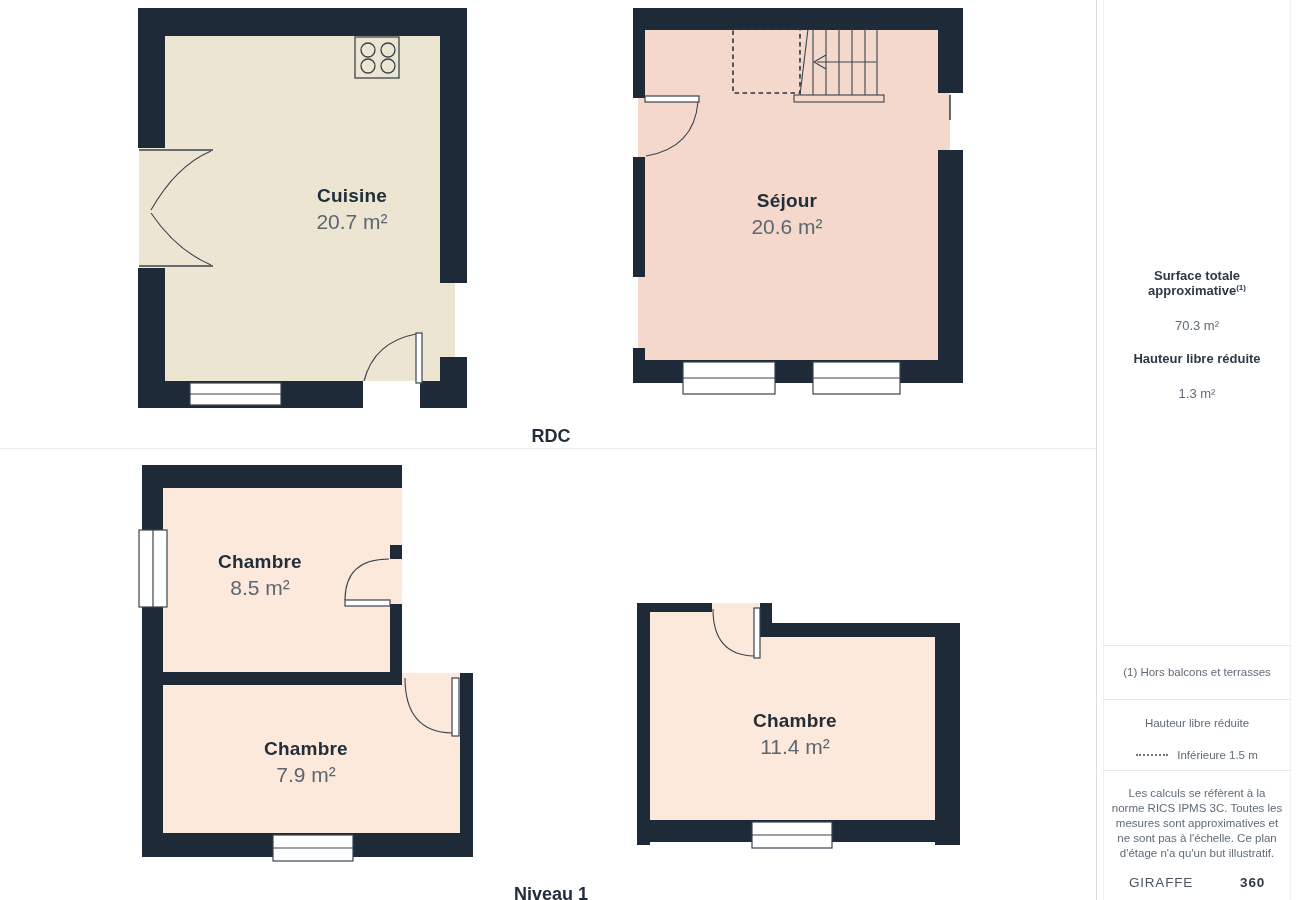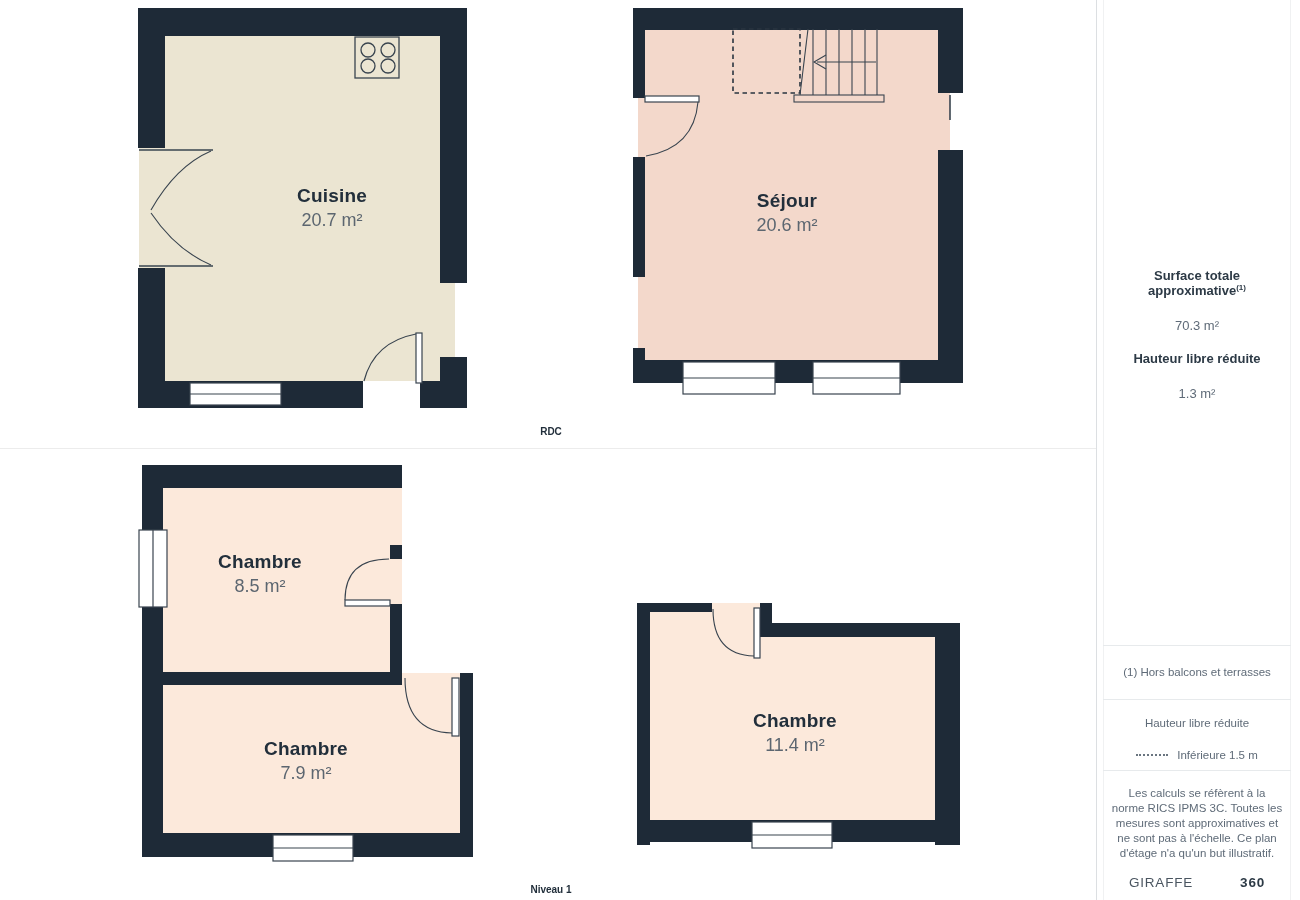--- a/index.html
+++ b/index.html
@@ -6,25 +6,25 @@
   .stage {
     position:relative; width:1300px; height:900px;
     background:#ffffff; overflow:hidden;
     font-family:"Liberation Sans", sans-serif;
   }
   svg { position:absolute; left:0; top:0; }
 
   
   .room-label { position:absolute; transform:translateX(-50%); text-align:center; pointer-events:none; }
   .room-name  { font-size:19px; font-weight:bold; color:#222f3b; letter-spacing:.2px; }
-  .room-area  { font-size:18px; color:#5c6670; margin-top:3px; }
+  .room-area  { font-size:21px; color:#5c6670; margin-top:3px; }
 
   .floor-caption {
     position:absolute; transform:translateX(-50%); text-align:center;
-    font-size:10px; font-weight:bold; color:#222f3b;
+    font-size:18px; font-weight:bold; color:#222f3b;
   }
 
   .main-divider { position:absolute; left:0; top:448px; width:1097px; height:1px; background:#ececec; }
   .panel-border { position:absolute; left:1096px; top:0; width:1px; height:900px; background:#dcdfe2; }
 
   
   .sidebar { position:absolute; left:1097px; top:0; width:203px; height:796px; background:#ffffff; }
   .sb-inner-border-l { position:absolute; left:6px; top:0; width:1px; height:900px; background:#f0f1f2; }
   .sb-inner-border-r { position:absolute; left:193px; top:0; width:1px; height:900px; background:#f0f1f2; }
   .sb-divider { position:absolute; left:6px; width:188px; height:1px; background:#e7eaec; }
@@ -175,21 +175,21 @@
         <path d="M 713 609 Q 713 655 754 656" fill="none" stroke="#39444f" stroke-width="1.1"></path>
       </g>
 
       <g>
         <rect x="752" y="822" width="80" height="26" fill="#ffffff" stroke="#39444f" stroke-width="1.2"></rect>
         <line x1="752" y1="835" x2="832" y2="835" stroke="#39444f" stroke-width="1.2"></line>
       </g>
     </g>
   </svg>
 
-  <div class="room-label" style="left:332px; top:185px">
+  <div class="room-label" style="left:352px; top:185px">
     <div class="room-name">Cuisine</div>
     <div class="room-area">20.7 m²</div>
   </div>
   <div class="room-label" style="left:787px; top:190px">
     <div class="room-name">Séjour</div>
     <div class="room-area">20.6 m²</div>
   </div>
   <div class="room-label" style="left:260px; top:551px">
     <div class="room-name">Chambre</div>
     <div class="room-area">8.5 m²</div>

